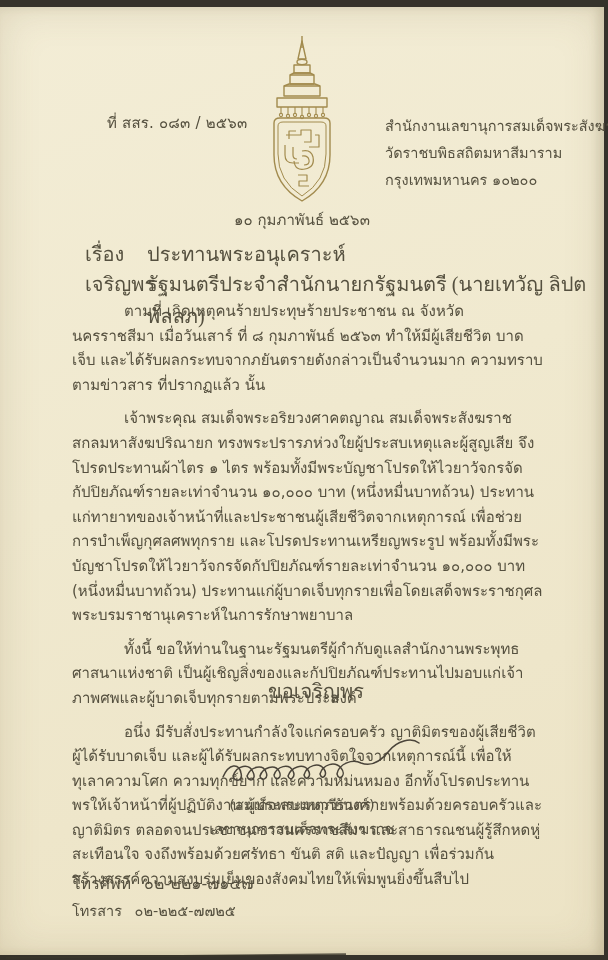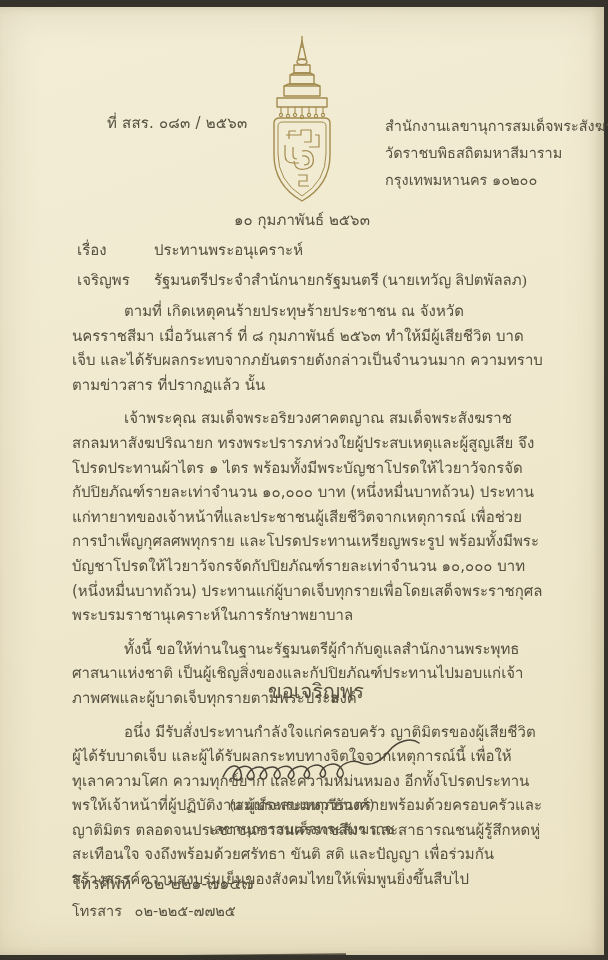--- a/index.html
+++ b/index.html
@@ -13,21 +13,21 @@
     background:linear-gradient(160deg,#f3edd6 0%,#f0e9cf 45%,#ece3c5 100%);
     box-shadow:inset 0 0 40px rgba(120,100,60,.18), inset -6px 0 10px rgba(90,80,50,.15);
     color:#55503f;
   }
   .abs{position:absolute;}
   .ref{left:72px;top:104px;font-size:15px;letter-spacing:.2px;margin-left:35px;}
   .emblem{left:50%;top:28px;transform:translateX(-50%);}
   .addr{left:385px;top:106px;font-size:14.5px;line-height:27px;}
   .addr div{white-space:nowrap;}
   .date{left:0;right:0;top:201px;text-align:center;font-size:15px;}
-  .kv{left:77px;top:231px;font-size:15px;display:flex;gap:15px;}
+  .kv{left:85px;top:231px;font-size:20px;display:flex;}
   .kv.sal{top:261px;font-family:Liberation Serif, serif;}
   .kv .k{width:62px;flex:0 0 auto;}
   .bodytext{left:72px;width:472px;top:292px;font-size:15px;line-height:24.6px;text-align:left;}
   .bodytext p{margin:0 0 9px 0;text-indent:52px;}
   .closing{left:50%;top:668px;transform:translateX(-50%);margin-left:14px;font-size:20px;}
   .signature{left:50%;top:722px;transform:translateX(-50%);margin-left:18px;}
   .signer-name{left:0;right:0;top:786px;text-align:center;font-size:14.5px;}
   .signer-title{left:0;right:0;top:810px;text-align:center;font-size:14.5px;}
   .phone{left:72px;top:864px;font-size:16px;}
   .fax{left:72px;top:892px;font-size:14.5px;}

